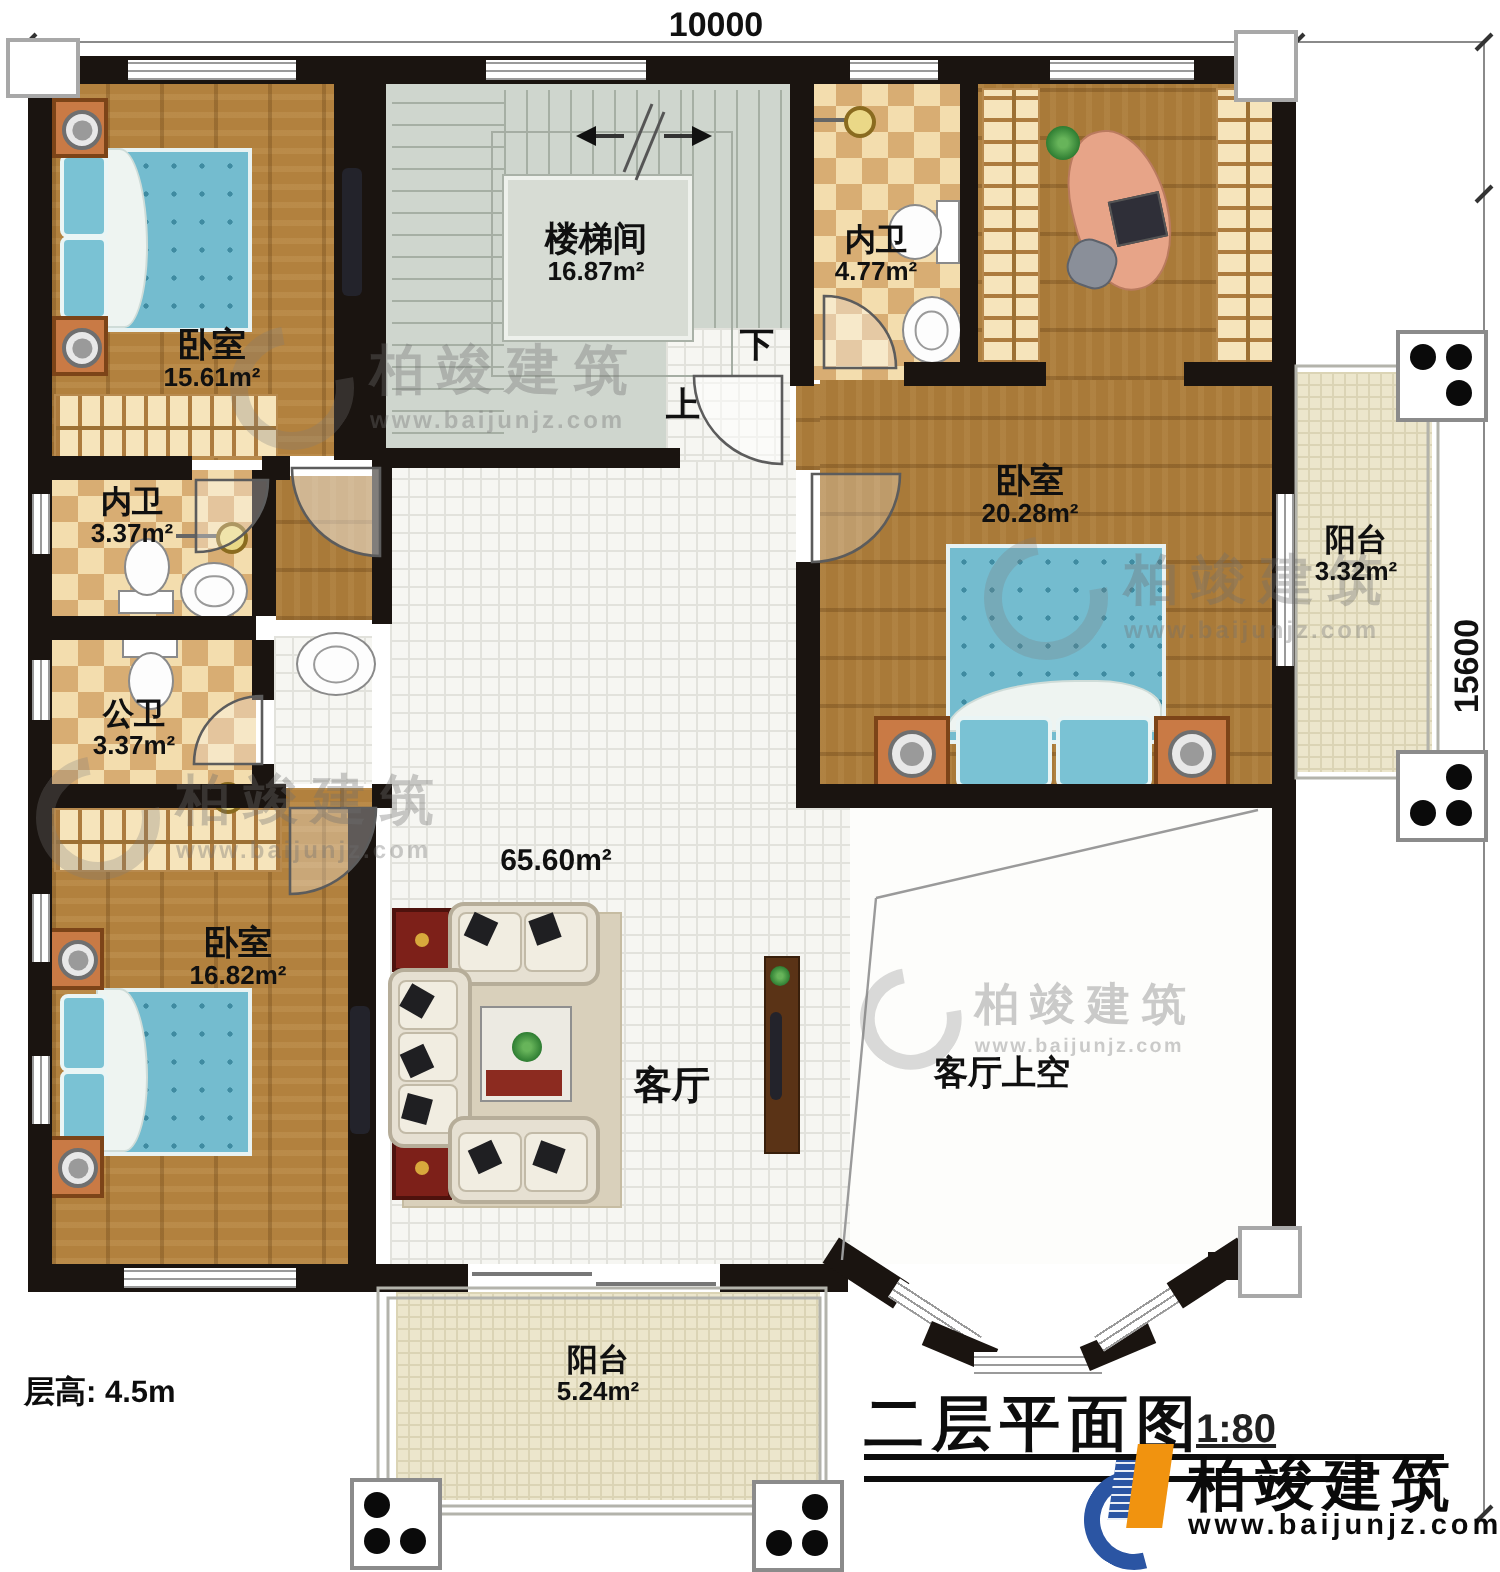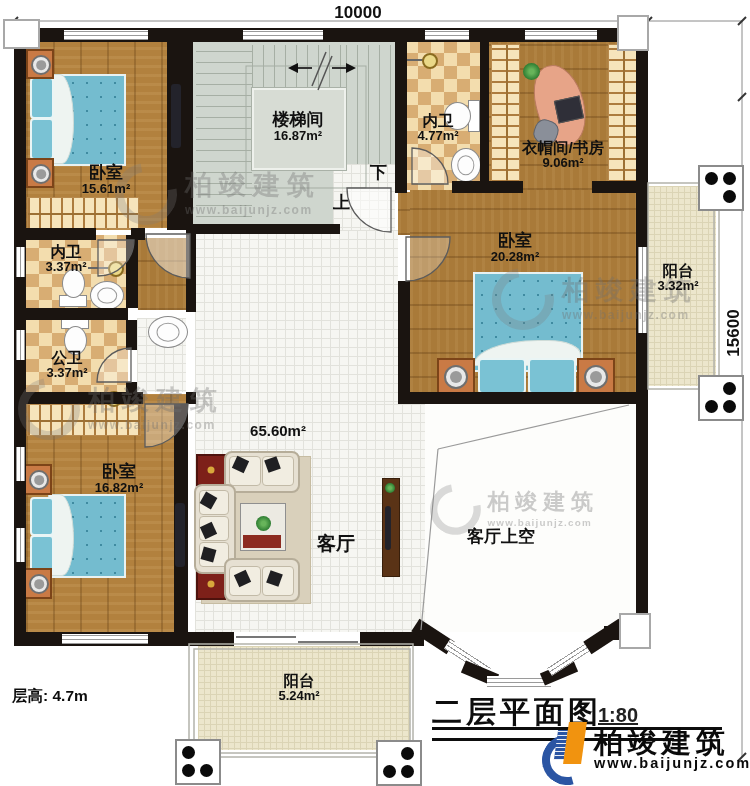--- a/index.html
+++ b/index.html
@@ -382,24 +382,20 @@
   </div>
 
   <div class="rlabel" style="left:298px;top:110px;">
     <div class="rname">楼梯间</div>
     <div class="rarea">16.87m²</div>
   </div>
   <div class="rlabel small" style="left:438px;top:112px;">
     <div class="rname">内卫</div>
     <div class="rarea">4.77m²</div>
   </div>
-  <div class="rlabel small" style="left:563px;top:139px;">
-    <div class="rname">衣帽间/书房</div>
-    <div class="rarea">9.06m²</div>
-  </div>
   <div class="rlabel" style="left:106px;top:163px;">
     <div class="rname">卧室</div>
     <div class="rarea">15.61m²</div>
   </div>
   <div class="rlabel small" style="left:66px;top:243px;">
     <div class="rname">内卫</div>
     <div class="rarea">3.37m²</div>
   </div>
   <div class="rlabel small" style="left:67px;top:349px;">
     <div class="rname">公卫</div>
@@ -431,21 +427,21 @@
     <div class="rarea">5.24m²</div>
   </div>
   <div class="abs updown" style="left:370px;top:161px;">下</div>
   <div class="abs updown" style="left:333px;top:191px;">上</div>
 
   <div class="abs dimtext" style="left:358px;top:3px;transform:translateX(-50%);">10000</div>
   <div class="abs dimtext" style="left:734px;top:333px;transform:translate(-50%,-50%) rotate(-90deg);">15600</div>
 
   <div class="foot" style="left:12px;top:686px;">
     <span>层高:</span>
-    <span>4.7m</span>
+    <span>4.5m</span>
   </div>
 
   <div class="tline" style="left:432px;top:727px;width:290px;height:3px;"></div>
   <div class="tline" style="left:432px;top:738px;width:242px;height:3px;"></div>
   <div class="title-text" style="left:432px;top:692px;">二层平面图</div>
   <div class="title-scale" style="left:598px;top:704px;text-decoration:underline;">1:80</div>
 
   <div class="logo-swoosh" style="left:542px;top:735px;"></div>
   <div class="logo-blue" style="left:556px;top:730px;width:10px;height:30px;"></div>
   <div class="logo-bldg" style="left:566px;top:722px;width:18px;height:42px;"></div>

